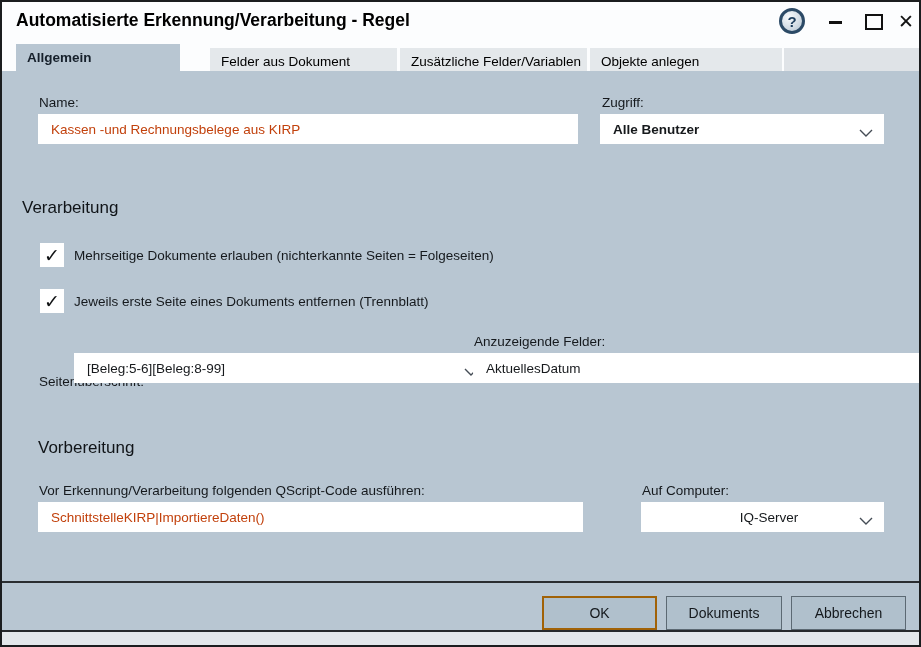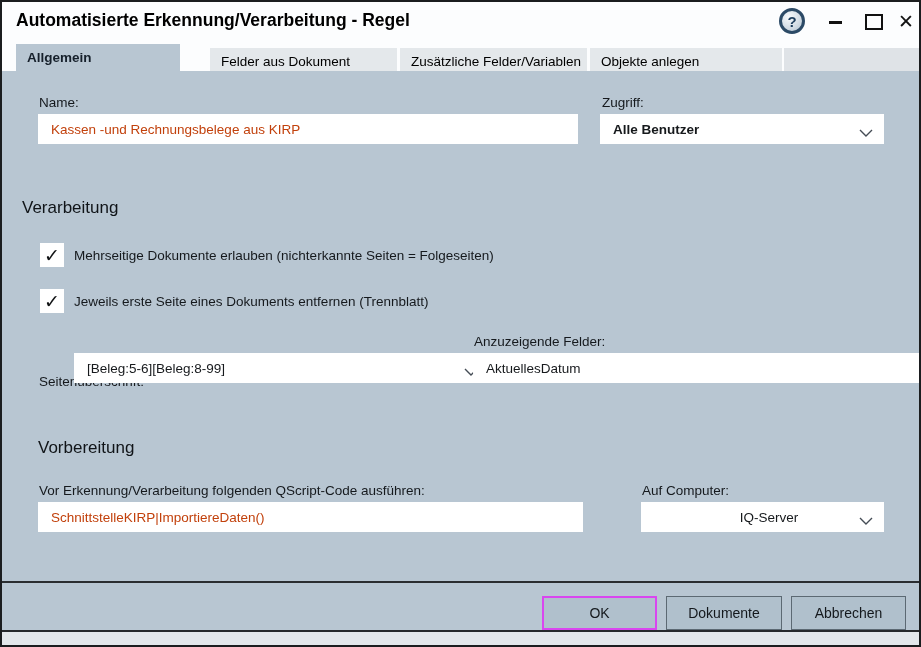--- a/index.html
+++ b/index.html
@@ -57,21 +57,21 @@
   }
 
   
   .separator{ position:absolute; left:0; right:0; top:579px; height:2px; background:#2a2d30; }
   .btn{
     position:absolute; top:594px; width:115px; height:34px;
     background:#b0c0cc; border:1px solid #5c6973;
     font-family:inherit; font-size:14px; color:#14181c;
     display:flex; align-items:center; justify-content:center; cursor:default;
   }
-  .btn-default{ border:2px solid #d946ef; }
+  .btn-default{ border:2px solid #a16207; }
   .bottom-strip{
     position:absolute; left:0; right:0; bottom:0; height:15px;
     background:#e3e7eb; border-top:2px solid #26292c;
   }
 </style>
 </head>
 <body>
 
 <div class="window">
 
@@ -150,18 +150,18 @@
     <span class="chev">
       <svg width="14" height="8" viewBox="0 0 14 8">
           <polyline points="1,1 7,7 13,1" fill="none" stroke="#444c55" stroke-width="1.4"></polyline>
         </svg>
     </span>
   </div>
 
   <div class="separator"></div>
 
   <button class="btn btn-default" style="left:540px;">OK</button>
-  <button class="btn" style="left:664px; width:116px;">Dokumente</button>
+  <button class="btn" style="left:664px; width:116px;">Dokuments</button>
   <button class="btn" style="left:789px;">Abbrechen</button>
 
   <div class="bottom-strip"></div>
 
 </div>
 
 </body></html>

